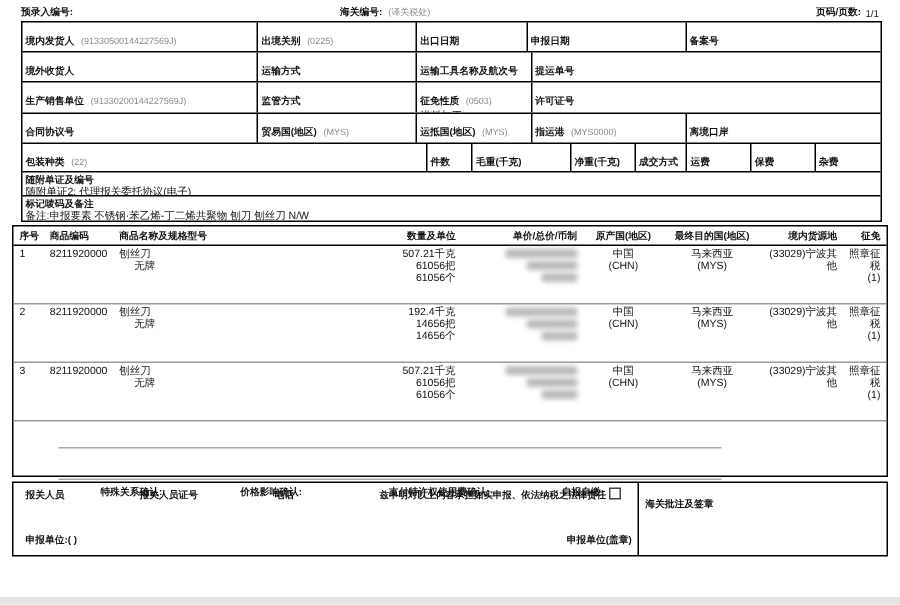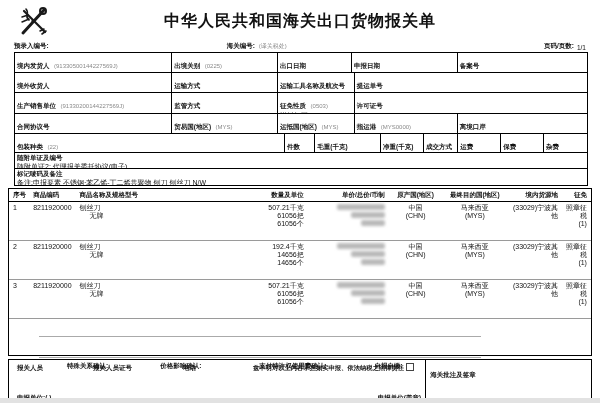--- a/index.html
+++ b/index.html
@@ -45,34 +45,20 @@
   .brow2{display:flex;justify-content:space-between;}
   .bright{flex:1;border-left:1.2px solid #000;padding:3px 4px;box-sizing:border-box;}
   .graybar{position:absolute;left:0;right:0;bottom:0;height:5px;background:#e2e2e2;}
   .b{font-weight:bold;font-size:6.5px;}
 </style>
 </head>
 <body>
 
 <div class="page">
 
-  <div class="hdr">
-    <svg class="logo" width="32" height="32" viewBox="0 0 32 32">
-      <g stroke="#1a1a1a" fill="none" stroke-linecap="round">
-        <path d="M5 28 L26 5" stroke-width="3"></path>
-        <path d="M6 6 L27 27" stroke-width="2.2"></path>
-        <circle cx="25" cy="6" r="3" stroke-width="2"></circle>
-        <path d="M8 4 C12 8 6 12 11 15" stroke-width="1.6"></path>
-        <path d="M4 12 L10 10 M4 17 L11 14" stroke-width="1.4"></path>
-        <path d="M22 26 l4 -2 M24 29 l4 -3" stroke-width="1.6"></path>
-        <circle cx="15" cy="16" r="1.6" fill="#1a1a1a" stroke="none"></circle>
-      </g>
-    </svg>
-    <div class="title">中华人民共和国海关出口货物报关单</div>
-  </div>
 
   <div class="inforow">
     <span>预录入编号:</span>
     <span class="mid">海关编号:</span>
     <span class="note">(译关税处)</span>
     <span class="pg">页码/页数:</span>
     <span class="pg" style="margin-left:3px;font-weight:normal;">1/1</span>
   </div>
 
   <div class="maintbl">

